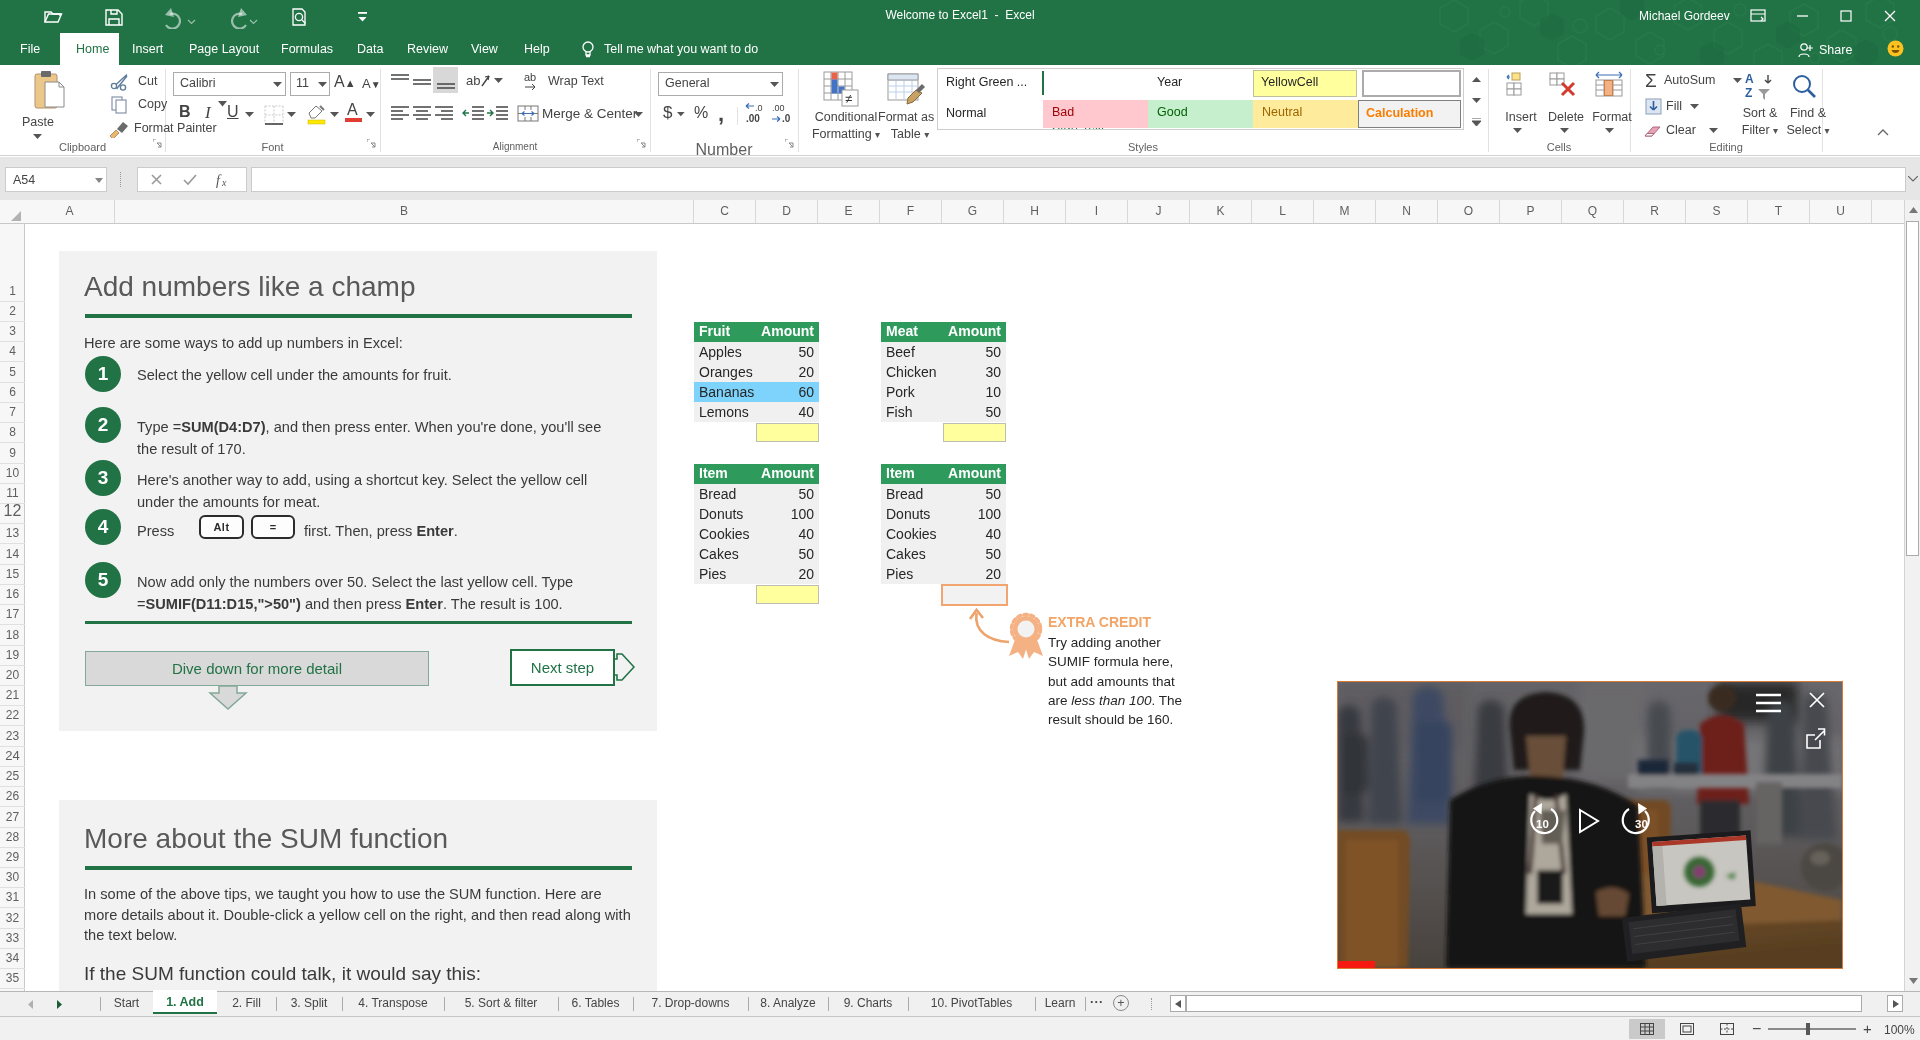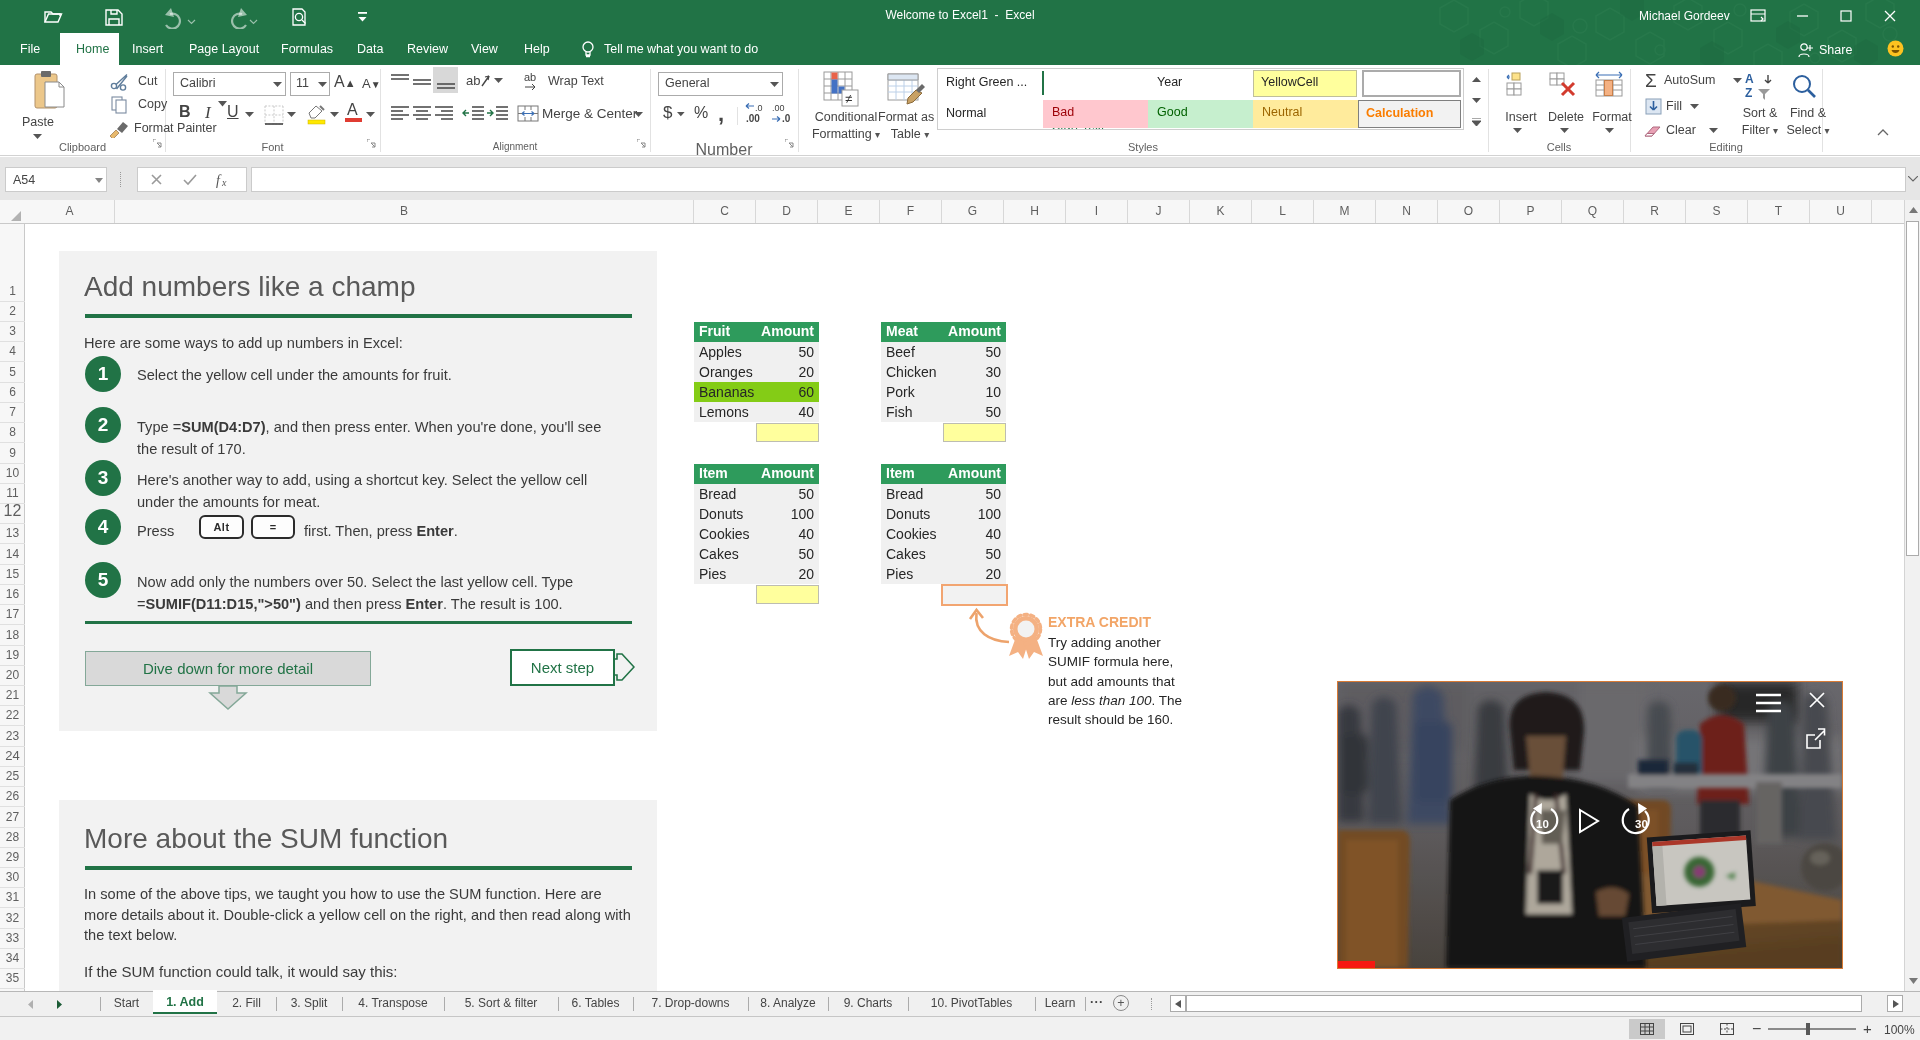--- a/index.html
+++ b/index.html
@@ -629,45 +629,45 @@
 <div class="abs" style="left:60px;top:338px;width:36px;height:36px;border-radius:50%;background:#217346;color:#fff;font-size:19px;font-weight:bold;text-align:center;line-height:36px;">5</div>
 <div class="abs" style="left:112px;top:143px;font-size:14.6px;color:#3a3a3a;">Select the yellow cell under the amounts for fruit.</div>
 <div class="abs" style="left:112px;top:193px;font-size:14.6px;color:#3a3a3a;line-height:21.5px;">Type =<b>SUM(D4:D7)</b>, and then press enter. When you're done, you'll see<br>the result of 170.</div>
 <div class="abs" style="left:112px;top:246px;font-size:14.6px;color:#3a3a3a;line-height:21.5px;">Here's another way to add, using a shortcut key. Select the yellow cell<br>under the amounts for meat.</div>
 <div class="abs" style="left:112px;top:299px;font-size:14.6px;color:#3a3a3a;">Press</div>
 <div class="abs" style="left:174px;top:291px;width:45px;height:24px;border:2px solid #2b2b2b;border-radius:6px;background:#fdfdfd;text-align:center;font-size:11px;font-weight:bold;color:#2b2b2b;line-height:21px;letter-spacing:0.5px;">Alt</div>
 <div class="abs" style="left:226px;top:291px;width:44px;height:24px;border:2px solid #2b2b2b;border-radius:6px;background:#fdfdfd;text-align:center;font-size:11px;font-weight:bold;color:#2b2b2b;line-height:21px;">=</div>
 <div class="abs" style="left:279px;top:299px;font-size:14.6px;color:#3a3a3a;">first. Then, press <b>Enter</b>.</div>
 <div class="abs" style="left:112px;top:348px;font-size:14.6px;color:#3a3a3a;line-height:21.5px;">Now add only the numbers over 50. Select the last yellow cell. Type<br>=<b>SUMIF(D11:D15,"&gt;50")</b> and then press <b>Enter</b>. The result is 100.</div>
 <div class="abs" style="left:60px;top:397px;width:547px;height:3px;background:#217346;"></div>
-<div class="abs" style="left:60px;top:427px;width:286px;height:35px;background:#d9d9d9;border:1px solid #84a898;text-align:center;font-size:15px;color:#217346;line-height:34px;">Dive down for more detail</div>
+<div class="abs" style="left:60px;top:427px;width:344px;height:35px;background:#d9d9d9;border:1px solid #84a898;text-align:center;font-size:15px;color:#217346;line-height:34px;">Dive down for more detail</div>
 <svg class="abs" style="left:180px;top:462px;" width="46" height="24" viewBox="0 0 46 24">
 <path d="M14 0 h18 v7 h9 L23 23 L5 7 h9 z" fill="#d9d9d9" stroke="#84a898" stroke-width="1.5"></path>
     </svg>
 <div class="abs" style="left:485px;top:425px;width:105px;height:37px;background:#fff;border:2px solid #217346;text-align:center;font-size:15px;color:#217346;line-height:33px;">Next step</div>
 <svg class="abs" style="left:588px;top:428px;" width="22" height="30" viewBox="0 0 22 30">
 <path d="M0 7 h4 v-5 h5 L21 15 L9 28 h-5 v-5 h-4" fill="#f2f2f2" stroke="#217346" stroke-width="1.6" fill-opacity="0"></path>
     </svg>
 <div class="abs" style="left:59px;top:599px;font-size:28px;color:#595959;">More about the SUM function</div>
 <div class="abs" style="left:60px;top:642px;width:547px;height:4px;background:#217346;"></div>
 <div class="abs" style="left:59px;top:660px;font-size:14.6px;color:#3a3a3a;line-height:20.5px;">In some of the above tips, we taught you how to use the SUM function. Here are<br>more details about it. Double-click a yellow cell on the right, and then read along with<br>the text below.</div>
-<div class="abs" style="left:59px;top:739px;font-size:15px;color:#3a3a3a;">If the SUM function could talk, it would say this:</div>
+<div class="abs" style="left:59px;top:739px;font-size:19px;color:#3a3a3a;">If the SUM function could talk, it would say this:</div>
 <div class="abs" style="left:669px;top:98px;width:125px;height:20px;background:#2e9b5c;color:#fff;font-size:14px;font-weight:bold;">
       <span class="abs" style="left:5px;top:1px;">Fruit</span>
       <span class="abs" style="right:5px;top:1px;">Amount</span>
     </div>
 <div class="abs" style="left:669px;top:118px;width:125px;height:20px;background:#f0f0f0;font-size:14px;color:#262626;">
       <span class="abs" style="left:5px;top:2px;">Apples</span>
       <span class="abs" style="right:5px;top:2px;">50</span>
     </div>
 <div class="abs" style="left:669px;top:138px;width:125px;height:20px;background:#f0f0f0;font-size:14px;color:#262626;">
       <span class="abs" style="left:5px;top:2px;">Oranges</span>
       <span class="abs" style="right:5px;top:2px;">20</span>
     </div>
-<div class="abs" style="left:669px;top:158px;width:125px;height:20px;background:#84cc16;font-size:14px;color:#262626;">
+<div class="abs" style="left:669px;top:158px;width:125px;height:20px;background:#7dd3fc;font-size:14px;color:#262626;">
       <span class="abs" style="left:5px;top:2px;">Bananas</span>
       <span class="abs" style="right:5px;top:2px;">60</span>
     </div>
 <div class="abs" style="left:669px;top:178px;width:125px;height:20px;background:#f0f0f0;font-size:14px;color:#262626;">
       <span class="abs" style="left:5px;top:2px;">Lemons</span>
       <span class="abs" style="right:5px;top:2px;">40</span>
     </div>
 <div class="abs" style="left:731px;top:199px;width:63px;height:19px;background:#ffff9d;border:1px solid #bdbdb1;"></div>
 <div class="abs" style="left:856px;top:98px;width:125px;height:20px;background:#2e9b5c;color:#fff;font-size:14px;font-weight:bold;">
       <span class="abs" style="left:5px;top:1px;">Meat</span>

